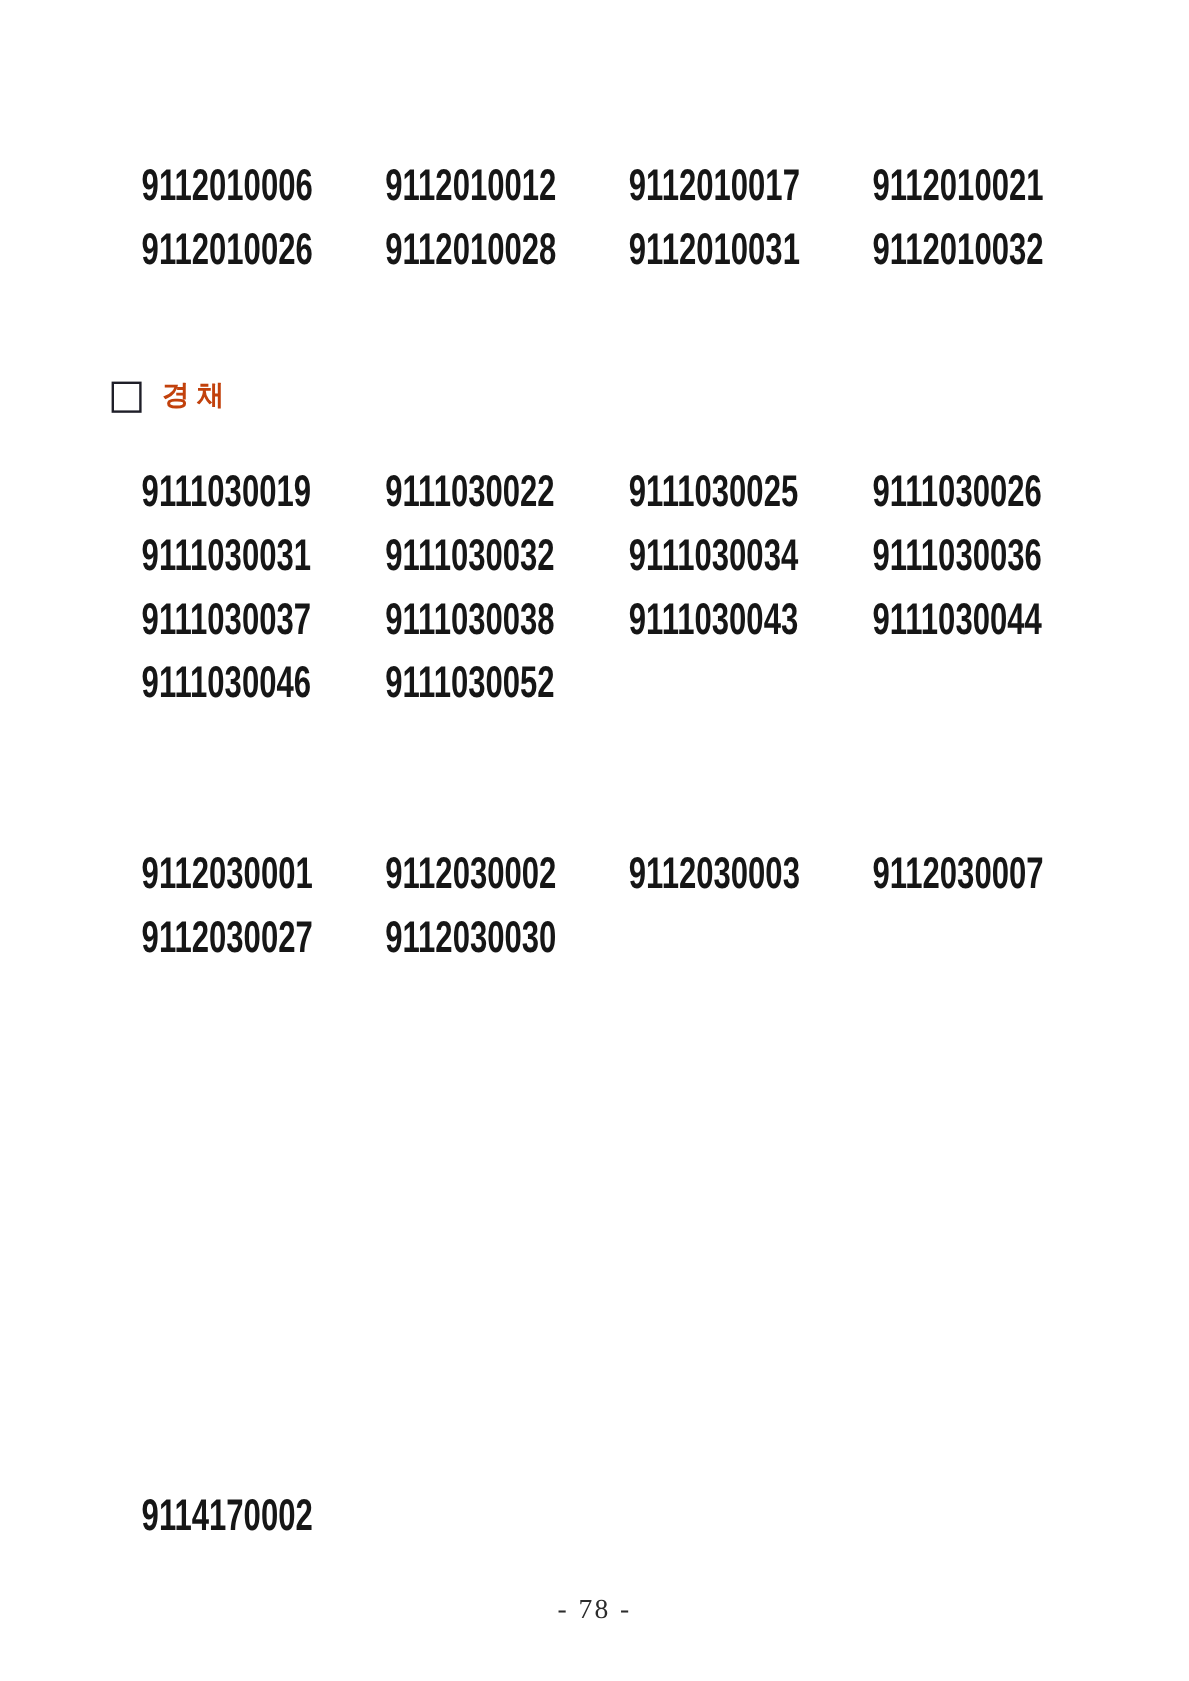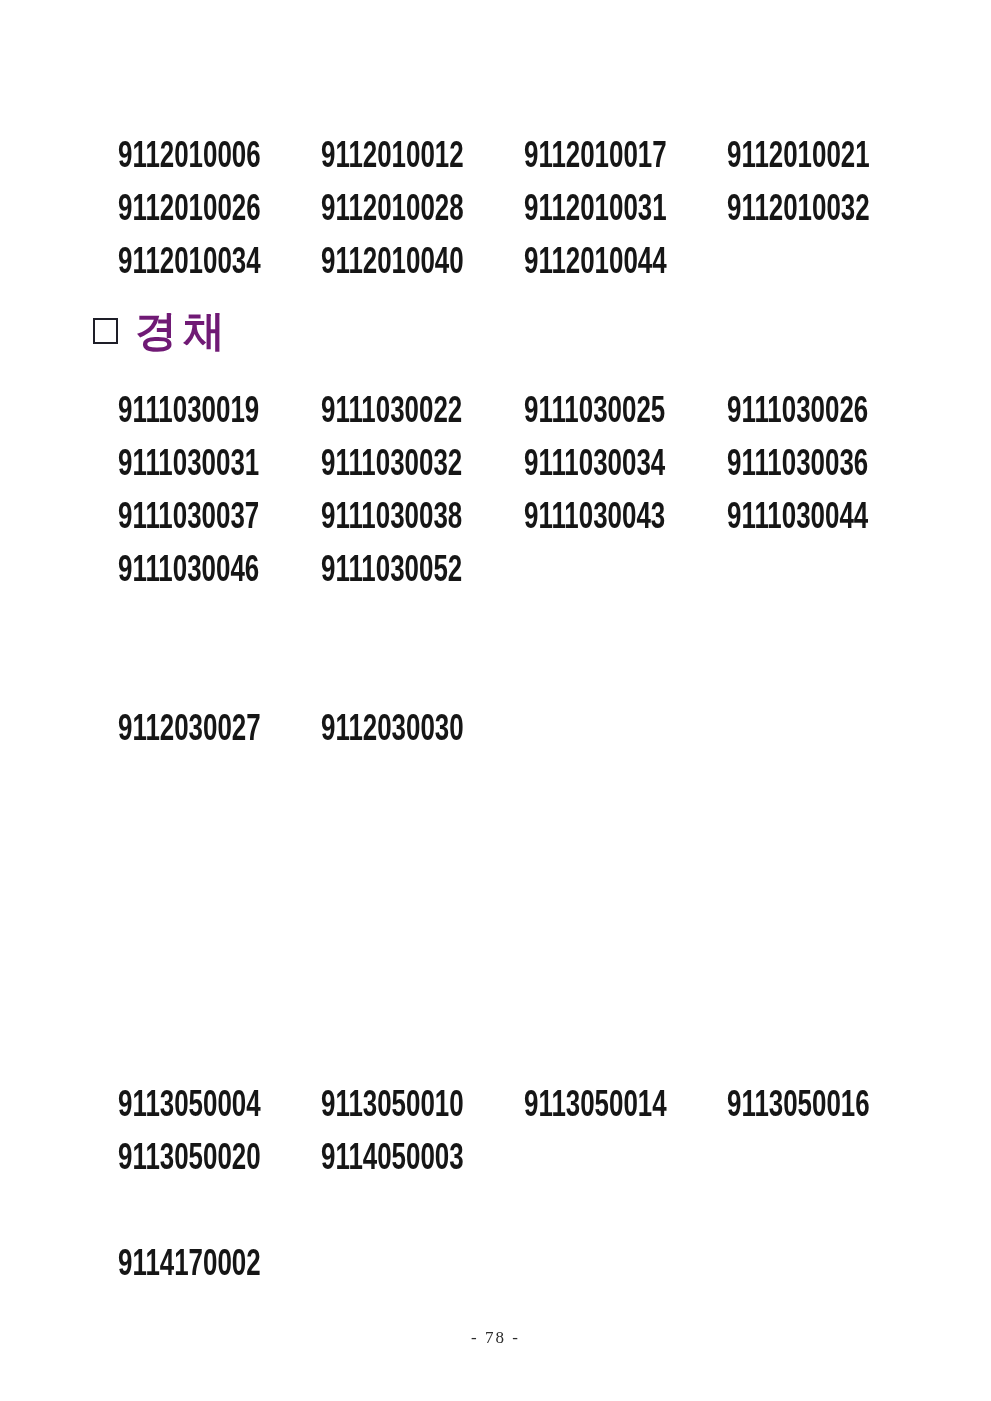--- a/index.html
+++ b/index.html
@@ -48,36 +48,36 @@
   }
   .bullet-box {
     display: inline-block;
     width: 21px;
     height: 22px;
     border: 2px solid #1e1e28;
     background: #ffffff;
     box-sizing: content-box;
   }
   .section-title {
-    font-family: Liberation Sans, sans-serif;
+    font-family: Liberation Mono, monospace;
     font-weight: 700;
-    font-size: 42px;
-    color: #701a75;
+    font-size: 23px;
+    color: #c2410c;
     letter-spacing: 6px;
     line-height: 1;
     white-space: nowrap;
   }
   .page-number {
     position: absolute;
     top: 1328px;
     left: 0;
     width: 991px;
     text-align: center;
     font-family: "Liberation Serif", serif;
-    font-size: 17px;
+    font-size: 23px;
     color: #2c2c2c;
     letter-spacing: 2px;
   }
 </style>
 </head>
 <body>
 
 <div class="page">
 
   <section class="num-group" style="top:128px">
@@ -85,25 +85,20 @@
         <span class="num">9112010006</span>
         <span class="num">9112010012</span>
         <span class="num">9112010017</span>
         <span class="num">9112010021</span>
       </div>
       <div class="num-row">
         <span class="num">9112010026</span>
         <span class="num">9112010028</span>
         <span class="num">9112010031</span>
         <span class="num">9112010032</span>
-      </div>
-      <div class="num-row">
-        <span class="num">9112010034</span>
-        <span class="num">9112010040</span>
-        <span class="num">9112010044</span>
       </div>
     </section>
 
   <div class="section-header">
     <span class="bullet-box"></span>
     <span class="section-title">경채</span>
   </div>
 
   <section class="num-group" style="top:383px">
       <div class="num-row">
@@ -125,38 +120,32 @@
         <span class="num">9111030044</span>
       </div>
       <div class="num-row">
         <span class="num">9111030046</span>
         <span class="num">9111030052</span>
       </div>
     </section>
 
   <section class="num-group" style="top:701px">
       <div class="num-row">
+        <span class="num">9112030001</span>
+        <span class="num">9112030002</span>
+        <span class="num">9112030003</span>
+        <span class="num">9112030007</span>
+      </div>
+      <div class="num-row">
         <span class="num">9112030027</span>
         <span class="num">9112030030</span>
       </div>
     </section>
 
 
-  <section class="num-group" style="top:1077px">
-      <div class="num-row">
-        <span class="num">9113050004</span>
-        <span class="num">9113050010</span>
-        <span class="num">9113050014</span>
-        <span class="num">9113050016</span>
-      </div>
-      <div class="num-row">
-        <span class="num">9113050020</span>
-        <span class="num">9114050003</span>
-      </div>
-    </section>
 
   <section class="num-group" style="top:1236px">
       <div class="num-row">
         <span class="num">9114170002</span>
       </div>
     </section>
 
   <div class="page-number">- 78 -</div>
 
 </div>

